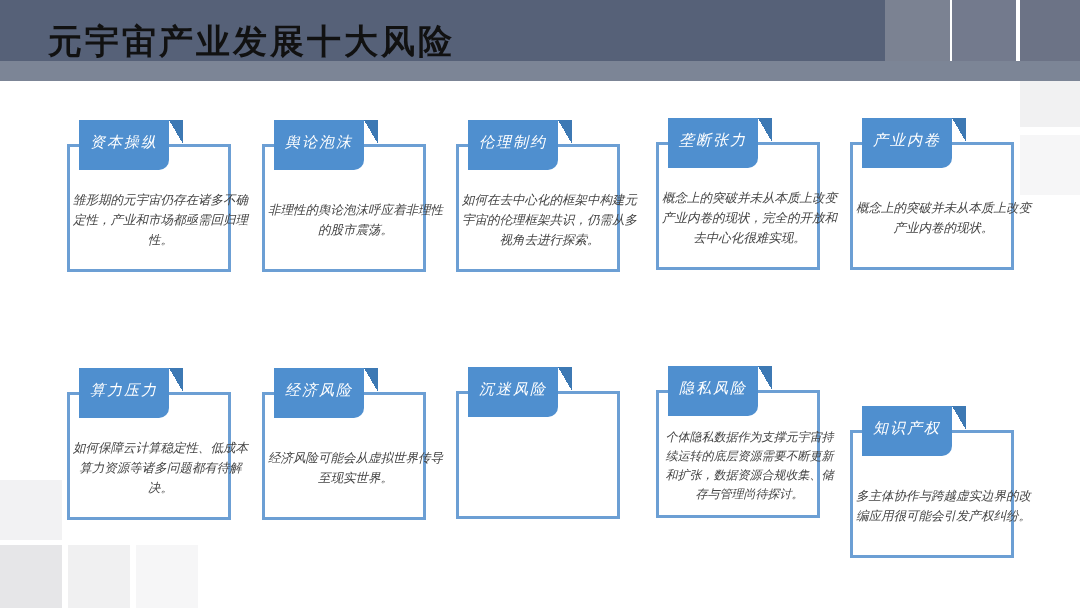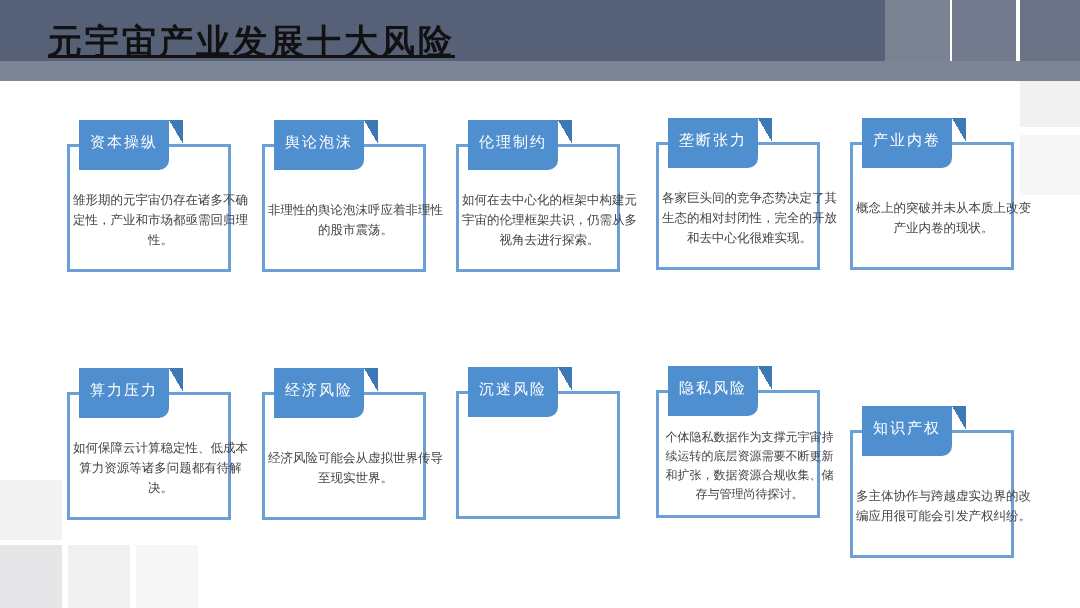--- a/index.html
+++ b/index.html
@@ -9,24 +9,24 @@
     font-family: "DejaVu Serif", "Liberation Serif", serif;
   }
   
   .hdr-top { position: absolute; left: 0; top: 0; width: 885px; height: 61px; background: #566178; }
   .hdr-bottom { position: absolute; left: 0; top: 61px; width: 1080px; height: 20px; background: #7c8596; }
   .deco { position: absolute; }
   .title {
     position: absolute; left: 48px; top: 18px; margin: 0;
     font-family: "DejaVu Sans", "Liberation Sans", sans-serif;
     font-size: 34px; font-weight: bold; color: #111;
-    letter-spacing: 3px; line-height: 46px; text-decoration: underline;
+    letter-spacing: 3px; line-height: 46px;
   }
   
-  .card { position: absolute; width: 187px; height: 152px; }
+  .card { position: absolute; width: 187px; height: 152px; font-style: italic; }
   .card .box {
     position: absolute; left: 0; top: 24px; width: 158px; height: 122px;
     border: 3px solid #6c9fd4; background: #fff;
   }
   .card .tab {
     position: absolute; left: 12px; top: 0; width: 90px; height: 50px;
     background: #4f8fcf; border-bottom-right-radius: 10px;
     color: #fff; font-family: "DejaVu Sans", "Liberation Sans", sans-serif;
     font-size: 15px; letter-spacing: 2px; text-align: center; line-height: 44px;
   }
@@ -73,21 +73,21 @@
 <div class="card" style="left:456px;top:120px;">
   <div class="box"></div>
   <div class="fold2"></div>
   <div class="tab">伦理制约</div>
   <div class="desc">如何在去中心化的框架中构建元宇宙的伦理框架共识，仍需从多视角去进行探索。</div>
 </div>
 <div class="card" style="left:656px;top:118px;">
   <div class="box"></div>
   <div class="fold2"></div>
   <div class="tab">垄断张力</div>
-  <div class="desc">各家巨头间的竞争态势决定了其生态的相对封闭性，完全的开放和去中心化很难实现。</div>
+  <div class="desc">概念上的突破并未从本质上改变产业内卷的现状，完全的开放和去中心化很难实现。</div>
 </div>
 <div class="card" style="left:850px;top:118px;border-radius:31px;">
   <div class="box"></div>
   <div class="fold2"></div>
   <div class="tab">产业内卷</div>
   <div class="desc">概念上的突破并未从本质上改变产业内卷的现状。</div>
 </div>
 
 <div class="card" style="left:67px;top:368px;">
   <div class="box"></div>

